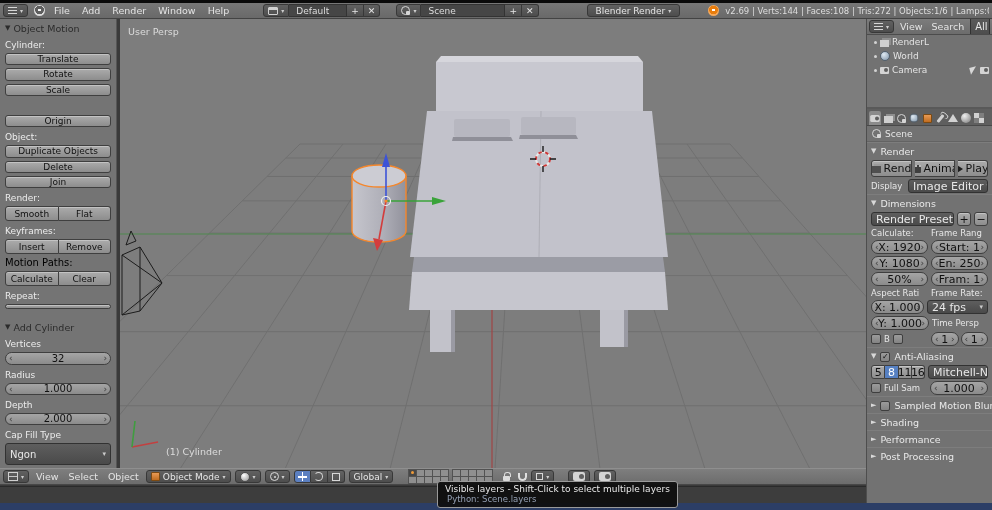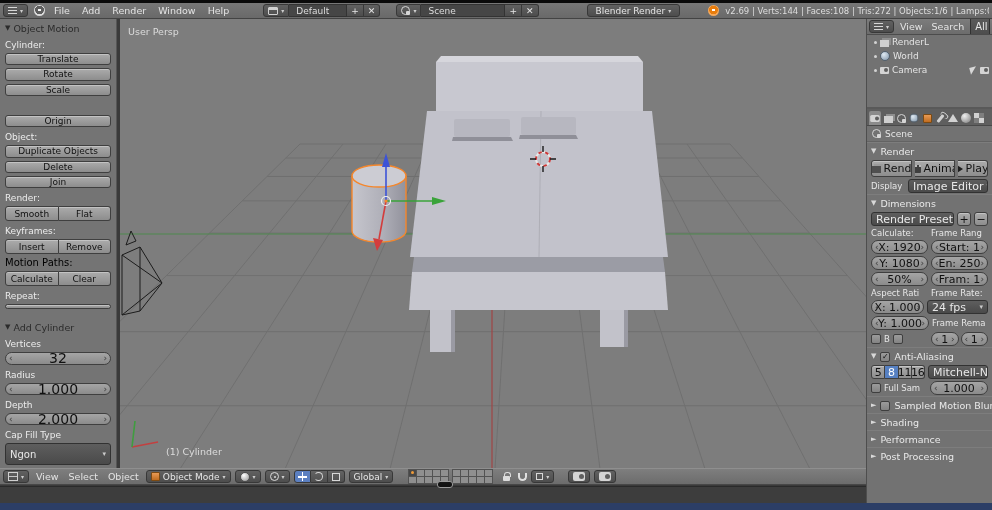--- a/index.html
+++ b/index.html
@@ -20,21 +20,21 @@
 
 #toolshelf{left:0;top:19px;width:117px;height:449px;background:#747474;border-right:1px solid #565656;padding:3px 5px;display:flex;flex-direction:column;gap:3px;overflow:hidden}
 .phead{color:#2b2b2b;display:flex;align-items:center;gap:3px;font-size:9.5px;padding:1px 0}
 .tri{font-size:7px;line-height:1}
 .tslabel{color:#ececec;font-size:9px;padding-top:2px}
 .btn{display:flex;align-items:center;justify-content:center;gap:3px;height:15px;background:linear-gradient(#ababab,#8d8d8d);border:1px solid #3f3f3f;border-radius:3px;color:#111;font-size:9px;box-shadow:inset 0 1px 0 rgba(255,255,255,.3);overflow:hidden;white-space:nowrap}
 .btnrow,.btnjoin{display:flex}
 .btnrow .btn,.btnjoin .btn{flex:1;border-radius:0;border-left:none}
 .btnrow .btn:first-child,.btnjoin .btn:first-child{border-radius:3px 0 0 3px;border-left:1px solid #3f3f3f}
 .btnrow .btn:last-child,.btnjoin .btn:last-child{border-radius:0 3px 3px 0}
-.num{position:relative;display:flex;align-items:center;justify-content:center;height:15px;background:linear-gradient(#a5a5a5,#8b8b8b);border:1px solid #3f3f3f;border-radius:7px;color:#111;font-size:14px;overflow:hidden;white-space:nowrap}
+.num{position:relative;display:flex;align-items:center;justify-content:center;height:15px;background:linear-gradient(#a5a5a5,#8b8b8b);border:1px solid #3f3f3f;border-radius:7px;color:#111;font-size:10px;overflow:hidden;white-space:nowrap}
 .num::before{content:"\2039";position:absolute;left:3px;color:#3c3c3c;font-size:9px}
 .num::after{content:"\203A";position:absolute;right:3px;color:#3c3c3c;font-size:9px}
 .ddark{display:flex;align-items:center;justify-content:space-between;gap:3px;height:27px;background:linear-gradient(#5e5e5e,#4a4a4a);border:1px solid #323232;border-radius:3px;color:#e8e8e8;font-size:10px;padding:0 4px;overflow:hidden;white-space:nowrap}
 .ddark::after{content:"\25BE";font-size:7px;color:#ccc}
 
 #viewport{left:120px;top:19px;width:749px;height:449px;background:#7d7d7d;overflow:hidden}
 #scene3d{position:absolute;left:0;top:0}
 .vptext{position:absolute;color:#dcdcdc;font-size:9.5px}
 #vheader{left:0;top:468px;width:866px;height:17px;background:linear-gradient(#7e7e7e,#6c6c6c);border-top:1px solid #8f8f8f;border-bottom:1px solid #474747;display:flex;align-items:center;gap:4px;padding:0 3px;white-space:nowrap}
 .mgroup{display:flex;flex:none}
@@ -372,20 +372,22 @@
       </div>
     <div class="hbtn-dark">
         <span class="ic i-camic dk"></span>
       </div>
   </div>
 
   <div id="bottombar" class="ab"></div>
   <div id="taskbar" class="ab"></div>
 
   <div id="tooltip" class="ab">
+    <div class="t1">Visible layers - Shift-Click to select multiple layers</div>
+    <div class="t2">Python: Scene.layers</div>
   </div>
 
   <div id="rightpanel" class="ab">
 
     <div id="outliner">
       <div class="oheader">
         <div class="hbtn-dark">
             <span class="ic i-lines"></span>
             <span class="updn">▾</span>
           </div>
@@ -523,21 +525,21 @@
             <span>X: 1.000</span>
           </div>
         <div class="ddark half">
             <span>24 fps</span>
           </div>
       </div>
       <div class="prow">
         <div class="num half">
             <span>Y: 1.000</span>
           </div>
-        <span class="plabel half">Frame Rema</span>
+        <span class="plabel half">Time Persp</span>
       </div>
       <div class="prow">
         <div class="half" style="display:flex;gap:3px;align-items:center">
           <span class="chk"></span>
           <span class="plabel">B</span>
           <span class="chk"></span>
         </div>
         <div class="half" style="display:flex;gap:2px">
           <div class="num f1">
               <span>1</span>

